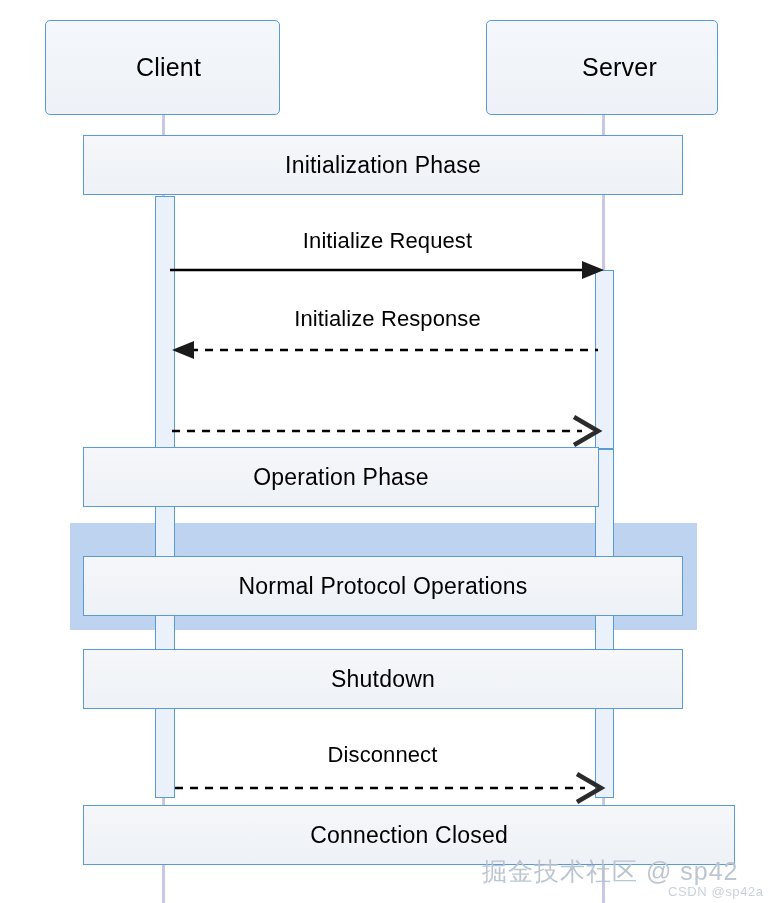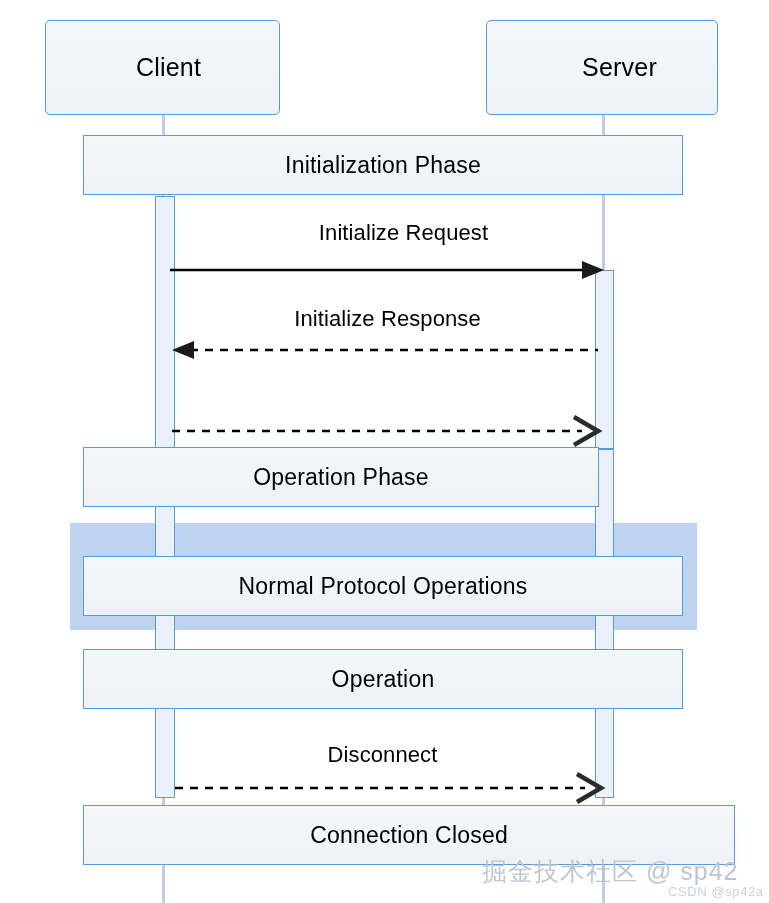--- a/index.html
+++ b/index.html
@@ -142,28 +142,28 @@
 
   <div class="phasebar" style="left:83px; top:447px; width:516px; height:60px;text-align:center;">
     <span>Operation Phase</span>
   </div>
 
   <div class="phasebar" style="left:83px; top:556px; width:600px; height:60px;">
     <span>Normal Protocol Operations</span>
   </div>
 
   <div class="phasebar" style="left:83px; top:649px; width:600px; height:60px;">
-    <span>Operation</span>
+    <span>Shutdown</span>
   </div>
 
   <div class="phasebar" style="left:83px; top:805px; width:652px; height:60px;">
     <span>Connection Closed</span>
   </div>
 
-  <div class="msg-label" style="left:175px; top:220px; width:425px;margin-left:16px;">Initialize Request</div>
+  <div class="msg-label" style="left:175px; top:228px; width:425px;">Initialize Request</div>
   <svg class="arrow-svg" style="left:168px; top:258px;" width="438" height="26" viewBox="0 0 438 26">
     <line x1="2" y1="12" x2="418" y2="12" stroke="#000000" stroke-width="2.4"></line>
     <polygon points="414,3 436,12 414,21" fill="#1a1a1a"></polygon>
   </svg>
 
   <div class="msg-label" style="left:175px; top:306px; width:425px;">Initialize Response</div>
   <svg class="arrow-svg" style="left:168px; top:338px;" width="432" height="26" viewBox="0 0 432 26">
     <line x1="22" y1="12" x2="430" y2="12" stroke="#000000" stroke-width="2.6" stroke-dasharray="8 7"></line>
     <polygon points="26,3 4,12 26,21" fill="#1a1a1a"></polygon>
   </svg>

